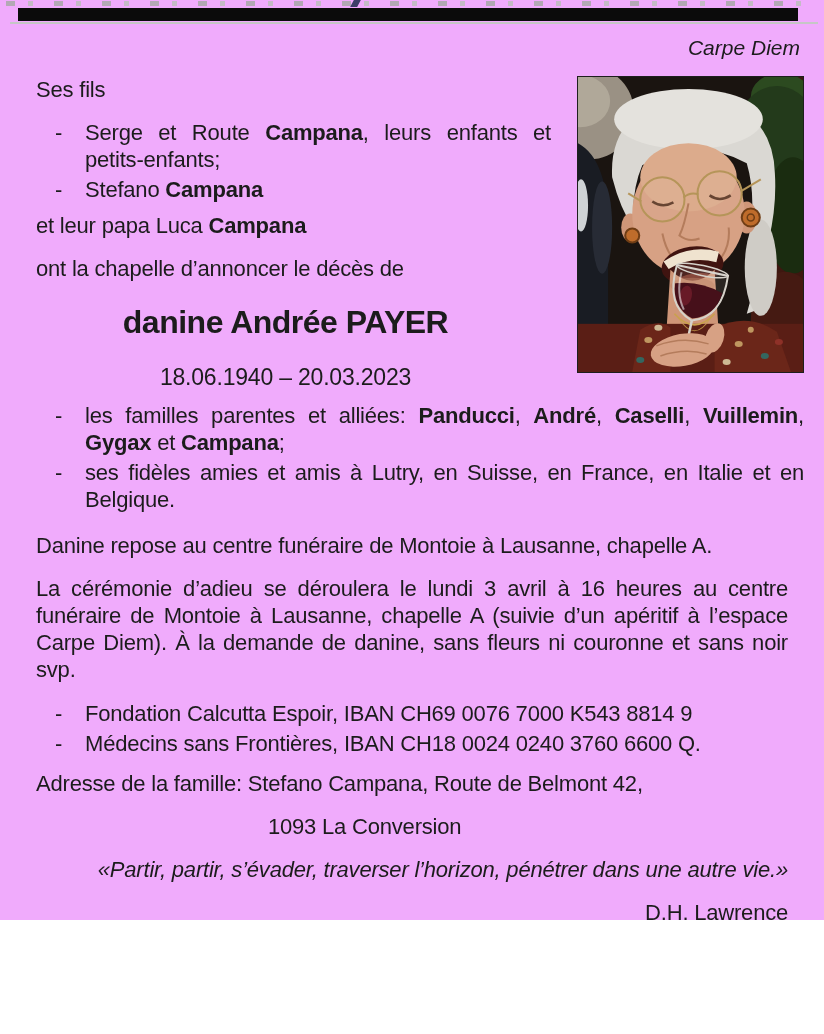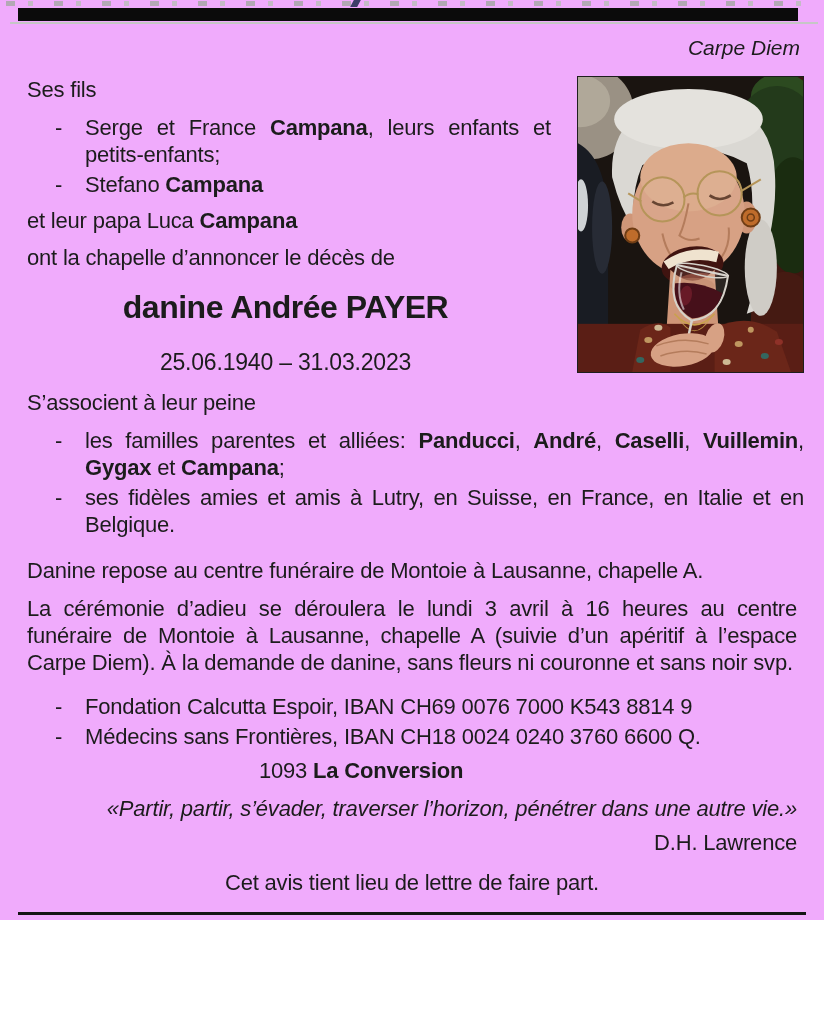--- a/index.html
+++ b/index.html
@@ -15,21 +15,21 @@
   }
   .slash-mark { position:absolute; left:346px; top:-1px; width:7px; height:7px;
     background:#1d2c4e; transform:skewX(-28deg); }
   .black-bar { height:13px; margin:2px 26px 0 18px; background:#0b0b0b; }
   .hairline  { height:2px; margin:1px 6px 0 10px; background:#c6c6c6; }
 
   .motto { margin:11px 24px 0 0; text-align:right; font-style:italic;
     font-size:21px; line-height:26px; }
 
   .content { padding:0 20px; font-size:22px; line-height:27px; letter-spacing:-0.2px; }
-  .content p { margin:7px; }
+  .content p { margin:16px; }
 
   .photo-frame { float:right; width:227px; height:297px; margin:0 0 12px 26px;
     border:1px solid #1e1e1e; box-sizing:border-box; background:#1a1410; }
   .photo-frame svg { display:block; width:100%; height:100%; }
 
   .intro       { margin-top:15px !important; }
   .dash-list   { list-style:none; margin:11px 0 0; padding:0 0 0 35px; }
   .dash-list li{ display:flex; margin:0 0 3px; }
   .dash-list .dash { width:30px; flex:none; }
   .li-text     { flex:1; }
@@ -151,35 +151,34 @@
           <path d="M82,278 Q106,270 128,276" stroke="#b47c5c" stroke-width="1.5" fill="none"></path>
         </g>
       </svg>
     </div>
 
     <p class="intro">Ses fils</p>
 
     <ul class="dash-list">
       <li>
         <span class="dash">-</span>
-        <span class="li-text justify"><span>Serge et France </span><span style="font-weight: 700;">Campana</span><span>, leurs enfants et petits-enfants;</span></span>
+        <span class="li-text justify"><span>Serge et Route </span><span style="font-weight: 700;">Campana</span><span>, leurs enfants et petits-enfants;</span></span>
       </li>
       <li>
         <span class="dash">-</span>
         <span class="li-text"><span>Stefano </span><span style="font-weight: 700;">Campana</span></span>
       </li>
     </ul>
 
     <p class="father"><span>et leur papa Luca </span><span style="font-weight: 700;">Campana</span></p>
     <p class="announce">ont la chapelle d’annoncer le décès de</p>
 
     <h1 class="name">danine Andrée PAYER</h1>
-    <div class="dates">25.06.1940 – 31.03.2023</div>
-
-    <p class="mourn-intro">S’associent à leur peine</p>
+    <div class="dates">18.06.1940 – 20.03.2023</div>
+
 
     <ul class="dash-list">
       <li>
         <span class="dash">-</span>
         <span class="li-text justify"><span>les familles parentes et alliées: </span><span style="font-weight: 700;">Panducci</span><span>, </span><span style="font-weight: 700;">André</span><span>, </span><span style="font-weight: 700;">Caselli</span><span>, </span><span style="font-weight: 700;">Vuillemin</span><span>, </span><span style="font-weight: 700;">Gygax</span><span> et </span><span style="font-weight: 700;">Campana</span><span>;</span></span>
       </li>
       <li>
         <span class="dash">-</span>
         <span class="li-text justify"><span>ses fidèles amies et amis à Lutry, en Suisse, en France, en Italie et en Belgique.</span></span>
       </li>
@@ -192,21 +191,22 @@
       <li>
         <span class="dash">-</span>
         <span class="li-text">Fondation Calcutta Espoir, IBAN CH69 0076 7000 K543 8814 9</span>
       </li>
       <li>
         <span class="dash">-</span>
         <span class="li-text">Médecins sans Frontières, IBAN CH18 0024 0240 3760 6600 Q.</span>
       </li>
     </ul>
 
-    <p class="addr2"><span>1093 </span><span style="font-weight: 700;">La Conversion</span></p>
+    <p class="addr1">Adresse de la famille: Stefano Campana, Route de Belmont 42,</p>
+    <p class="addr2"><span>1093 </span><span style="font-weight: 400;">La Conversion</span></p>
 
     <p class="quote">«Partir, partir, s’évader, traverser l’horizon, pénétrer dans une autre vie.»</p>
     <p class="quote-author">D.H. Lawrence</p>
 
     <p class="closing">Cet avis tient lieu de lettre de faire part.</p>
   </div>
 
   <div class="bottom-rule"></div>
 </div>
 

